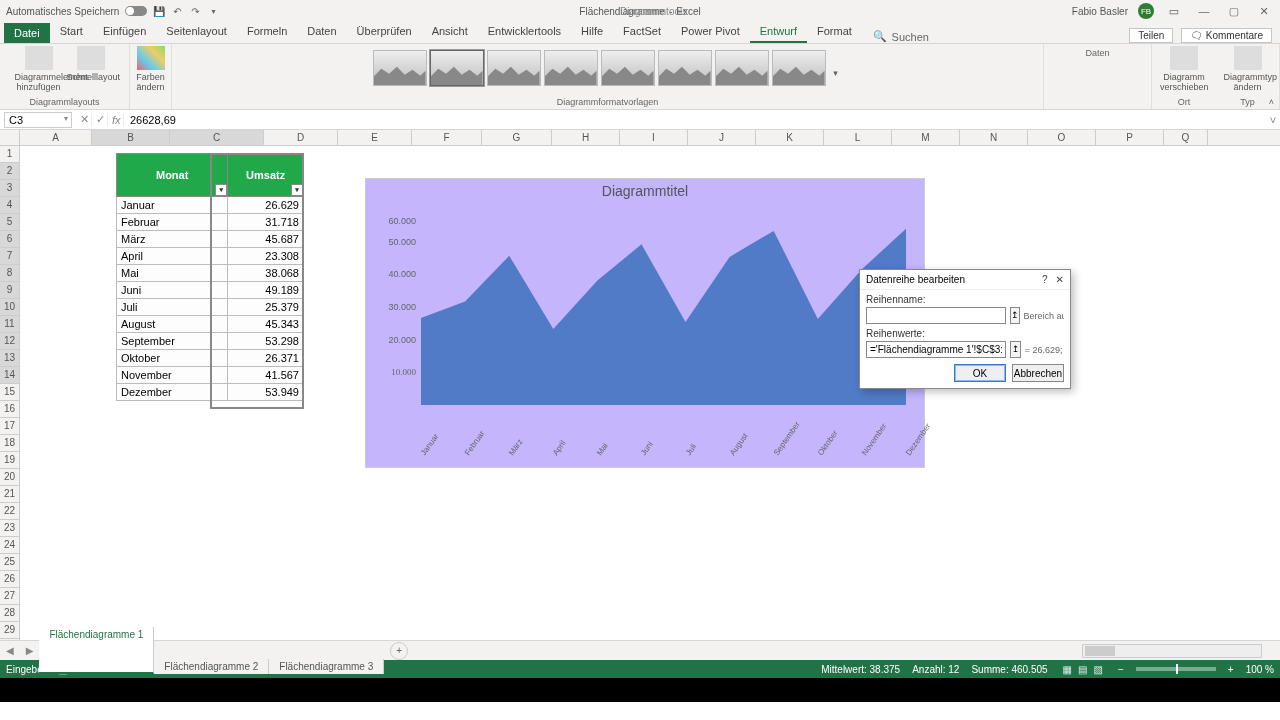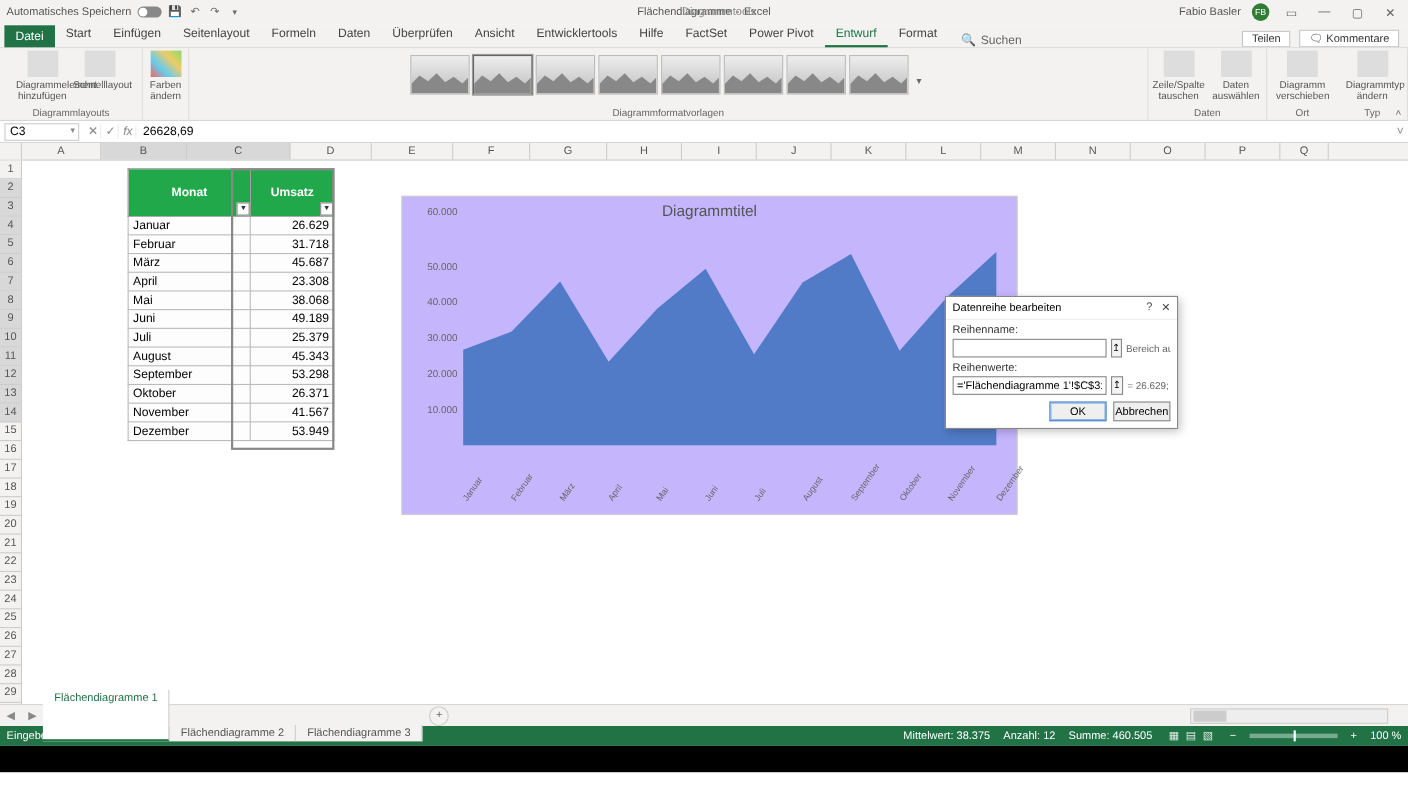--- a/index.html
+++ b/index.html
@@ -195,30 +195,20 @@
       <div class="style-thumb"></div>
       <div class="style-thumb"></div>
       <div class="style-thumb"></div>
       <div class="style-thumb"></div>
       <div class="style-thumb"></div>
       <div style="width:14px;text-align:center;color:#666;align-self:center">▾</div>
     </div>
     <div class="rgroup-title">Diagrammformatvorlagen</div>
   </div>
   <div class="rgroup" style="width:108px">
-    <div class="rgroup-body">
-      <div class="ritem">
-          <div class="ico"></div>
-          <div>Zeile/Spalte tauschen</div>
-        </div>
-      <div class="ritem">
-          <div class="ico"></div>
-          <div>Daten auswählen</div>
-        </div>
-    </div>
     <div class="rgroup-title">Daten</div>
   </div>
   <div class="rgroup" style="width:64px;border-right:none">
     <div class="rgroup-body">
         <div class="ritem">
           <div class="ico"></div>
           <div>Diagramm verschieben</div>
         </div>
       </div>
     <div class="rgroup-title">Ort</div>
@@ -359,26 +349,26 @@
       <div class="sel-col"></div>
 
       <div class="chart-box">
         <div class="chart-title">Diagrammtitel</div>
         <div class="plot" id="plot">
           <svg width="485" height="196" style="position:absolute;inset:0">
             <path id="area-path" class="area-path" d="M0 196 L0.0 109.0 L44.1 92.4 L88.2 46.8 L132.3 119.9 L176.4 71.6 L220.5 35.3 L264.5 113.1 L308.6 47.9 L352.7 21.9 L396.8 109.9 L440.9 60.2 L485.0 19.8 L485 196 Z"></path>
           </svg>
         </div>
         <div id="ylabels">
-            <div class="ylabel" style="top: 13px;">60.000</div>
+            <div class="ylabel" style="top: 42px;">60.000</div>
             <div class="ylabel" style="top: 62.6667px;">50.000</div>
             <div class="ylabel" style="top: 95.3333px;">40.000</div>
             <div class="ylabel" style="top: 128px;">30.000</div>
             <div class="ylabel" style="top: 160.667px;">20.000</div>
-            <div class="ylabel" style="top: 193.333px;">10.000</div>
+            <div class="ylabel" style="top: 193.333px; font-family: Liberation Serif, serif;">10.000</div>
           </div>
         <div id="xlabels">
             <div class="xlabel" style="left: 53px; bottom: 6px;">Januar</div>
             <div class="xlabel" style="left: 97.0909px; bottom: 6px;">Februar</div>
             <div class="xlabel" style="left: 141.182px; bottom: 6px;">März</div>
             <div class="xlabel" style="left: 185.273px; bottom: 6px;">April</div>
             <div class="xlabel" style="left: 229.364px; bottom: 6px;">Mai</div>
             <div class="xlabel" style="left: 273.455px; bottom: 6px;">Juni</div>
             <div class="xlabel" style="left: 317.545px; bottom: 6px;">Juli</div>
             <div class="xlabel" style="left: 361.636px; bottom: 6px;">August</div>

